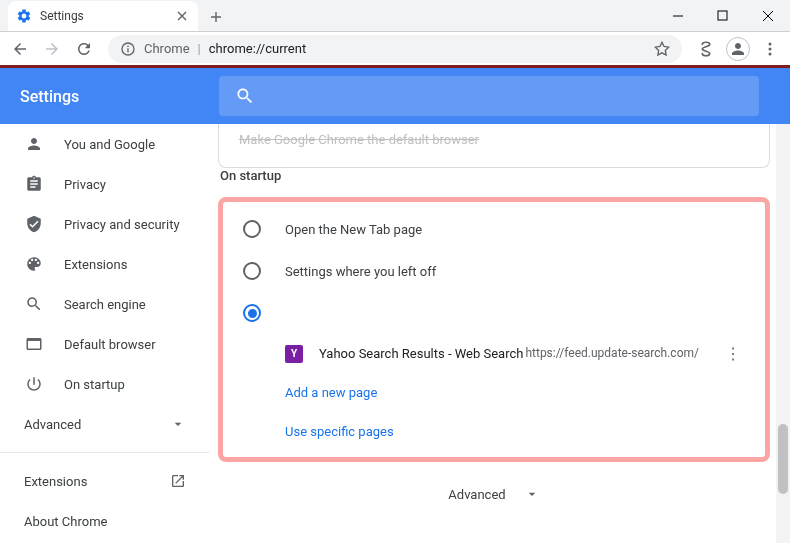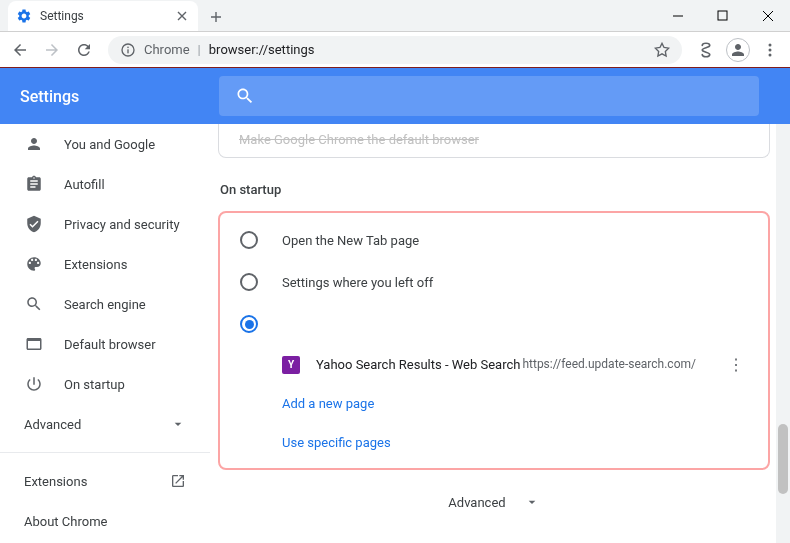--- a/index.html
+++ b/index.html
@@ -8,21 +8,21 @@
 
 .titlebar { height: 32px; background: #f1f3f4; display: flex; align-items: flex-end; border-bottom: 1px solid #d0d0d0; }
 .tab { background: #fff; height: 30px; min-width: 190px; margin-left: 8px; border-radius: 8px 8px 0 0; display: flex; align-items: center; padding: 0 8px; gap: 8px; font-size: 12px; color: #3c4043; position: relative; }
 .tab-favicon { width: 16px; height: 16px; display: flex; align-items: center; justify-content: center; }
 .tab-close { margin-left: auto; width: 16px; height: 16px; display: flex; align-items: center; justify-content: center; color: #5f6368; cursor: pointer; border-radius: 50%; }
 .newtab { width: 28px; height: 28px; display: flex; align-items: center; justify-content: center; color: #5f6368; cursor: pointer; margin-left: 4px; border-radius: 50%; }
 .win-controls { margin-left: auto; display: flex; height: 100%; }
 .win-btn { width: 45px; display: flex; align-items: center; justify-content: center; color: #5f6368; cursor: pointer; }
 
 
-.toolbar { height: 36px; background: #fff; display: flex; align-items: center; padding: 0 6px; gap: 4px; border-bottom: 1px solid #7f1d1d; }
+.toolbar { height: 36px; background: #fff; display: flex; align-items: center; padding: 0 6px; gap: 4px; border-bottom: 3px solid #7f1d1d; }
 .nav-btn { width: 28px; height: 28px; display: flex; align-items: center; justify-content: center; color: #5f6368; cursor: pointer; border-radius: 50%; }
 .nav-btn.disabled { color: #bdc1c6; }
 .omnibox { flex: 1; height: 28px; background: #f1f3f4; border-radius: 14px; display: flex; align-items: center; padding: 0 12px; gap: 8px; font-size: 13px; color: #5f6368; margin: 0 6px; }
 .omnibox-prefix { color: #5f6368; }
 .omnibox-sep { color: #9aa0a6; }
 .omnibox-text { color: #202124; }
 .omnibox-star { margin-left: auto; color: #5f6368; }
 .tb-icon { width: 28px; height: 28px; display: flex; align-items: center; justify-content: center; color: #5f6368; cursor: pointer; border-radius: 50%; }
 .avatar { width: 24px; height: 24px; border-radius: 50%; border: 1px solid #bdc1c6; display: flex; align-items: center; justify-content: center; }
 
@@ -37,23 +37,23 @@
 .main { display: flex; height: calc(543px - 32px - 36px - 56px); background: #fff; position: relative; }
 .sidebar { width: 210px; padding-top: 0; }
 .sidebar-item { height: 40px; display: flex; align-items: center; padding: 0 24px; gap: 20px; font-size: 13px; color: #3c4043; cursor: pointer; border-radius: 0 20px 20px 0; margin-right: 4px; }
 .sidebar-item .si-icon { width: 20px; color: #5f6368; display: flex; justify-content: center; }
 .sidebar-sep { height: 1px; background: #e8eaed; margin: 8px 0; }
 .sidebar-adv { height: 40px; display: flex; align-items: center; justify-content: space-between; padding: 0 24px; font-size: 13px; color: #3c4043; cursor: pointer; }
 .sidebar-ext { height: 40px; display: flex; align-items: center; justify-content: space-between; padding: 0 24px; font-size: 13px; color: #3c4043; cursor: pointer; }
 .sidebar-link { height: 40px; display: flex; align-items: center; padding: 0 24px; font-size: 13px; color: #3c4043; cursor: pointer; }
 
 .content { flex: 1; padding: 0 20px 20px 8px; overflow-y: auto; position: relative; }
-.card-truncated { border: 1px solid #dadce0; border-top: none; border-radius: 0 0 8px 8px; padding: 8px 20px 10px; font-size: 13px; color: #bdc1c6; margin-bottom: 24px; }
+.card-truncated { border: 1px solid #dadce0; border-top: none; border-radius: 0 0 8px 8px; padding: 8px 20px 20px; font-size: 13px; color: #bdc1c6; }
 .section-title { font-size: 13px; color: #3c4043; margin: 0 0 14px 2px; font-weight: 500; }
-.card { border: 2px solid #fca5a5; border-radius: 8px; padding: 6px 0; }
+.card { border: 5px solid #fca5a5; border-radius: 8px; padding: 6px 0; }
 .radio-row { display: flex; align-items: center; padding: 12px 20px; gap: 24px; cursor: pointer; font-size: 13px; color: #3c4043; }
 .radio { width: 18px; height: 18px; border: 2px solid #5f6368; border-radius: 50%; display: flex; align-items: center; justify-content: center; flex-shrink: 0; }
 .radio.checked { border-color: #1a73e8; }
 .radio.checked::after { content: ''; width: 9px; height: 9px; background: #1a73e8; border-radius: 50%; }
 .startup-page { display: flex; align-items: center; padding: 10px 20px 10px 62px; gap: 16px; }
 .page-favicon { width: 18px; height: 18px; background: #7b1fa2; border-radius: 2px; display: flex; align-items: center; justify-content: center; color: #fff; font-size: 10px; font-weight: bold; flex-shrink: 0; }
 .page-info { flex: 1; display: flex; flex-direction: row; gap: 2px; }
 .page-title { font-size: 13px; color: #202124; }
 .page-url { font-size: 12px; color: #5f6368; }
 .page-menu { width: 24px; color: #5f6368; cursor: pointer; text-align: center; font-size: 16px; }
@@ -125,21 +125,21 @@
   <div class="omnibox">
     <span>
         <svg width="16" height="16" viewBox="0 0 24 24" fill="#5f6368">
           <circle cx="12" cy="12" r="9" fill="none" stroke="#5f6368" stroke-width="2"></circle>
           <circle cx="12" cy="8" r="1.2"></circle>
           <rect x="11" y="11" width="2" height="6"></rect>
         </svg>
       </span>
     <span class="omnibox-prefix">Chrome</span>
     <span class="omnibox-sep">|</span>
-    <span class="omnibox-text">browser://settings</span>
+    <span class="omnibox-text">chrome://current</span>
     <span class="omnibox-star">
         <svg width="16" height="16" viewBox="0 0 24 24" fill="none" stroke="#5f6368" stroke-width="2">
           <path d="M12 2l3.09 6.26L22 9.27l-5 4.87 1.18 6.88L12 17.77l-6.18 3.25L7 14.14 2 9.27l6.91-1.01L12 2z"></path>
         </svg>
       </span>
   </div>
   <div class="tb-icon">
       <svg width="18" height="18" viewBox="0 0 24 24">
         <path d="M7 6 C7 4 9 3 12 3 C15 3 17 4 17 6 C17 9 7 9 7 12 C7 15 17 15 17 18 C17 20 15 21 12 21 C9 21 7 20 7 18" fill="none" stroke="#5f6368" stroke-width="2.2" stroke-linecap="round"></path>
       </svg>
@@ -180,21 +180,21 @@
           </svg>
         </span>
       <span>You and Google</span>
     </div>
     <div class="sidebar-item">
       <span class="si-icon">
           <svg width="18" height="18" viewBox="0 0 24 24" fill="#5f6368">
             <path d="M19 3h-4.18C14.4 1.84 13.3 1 12 1c-1.3 0-2.4.84-2.82 2H5c-1.1 0-2 .9-2 2v14c0 1.1.9 2 2 2h14c1.1 0 2-.9 2-2V5c0-1.1-.9-2-2-2zm-7 0c.55 0 1 .45 1 1s-.45 1-1 1-1-.45-1-1 .45-1 1-1zm2 14H7v-2h7v2zm3-4H7v-2h10v2zm0-4H7V7h10v2z"></path>
           </svg>
         </span>
-      <span>Autofill</span>
+      <span>Privacy</span>
     </div>
     <div class="sidebar-item">
       <span class="si-icon">
           <svg width="18" height="18" viewBox="0 0 24 24" fill="#5f6368">
             <path d="M12 1L3 5v6c0 5.55 3.84 10.74 9 12 5.16-1.26 9-6.45 9-12V5l-9-4zm-2 16l-4-4 1.41-1.41L10 14.17l6.59-6.59L18 9l-8 8z"></path>
           </svg>
         </span>
       <span>Privacy and security</span>
     </div>
     <div class="sidebar-item">

